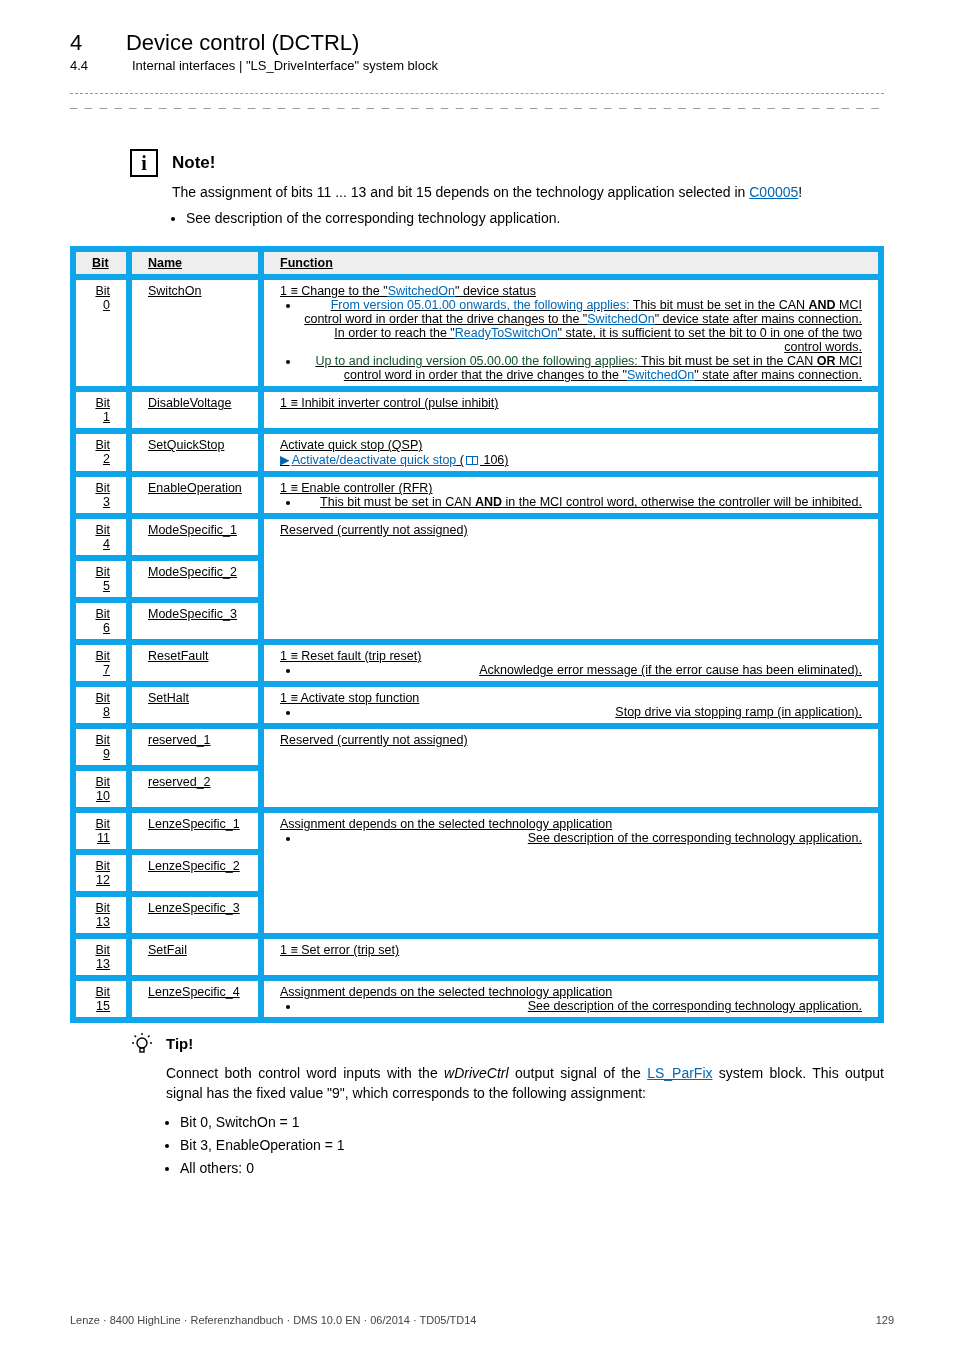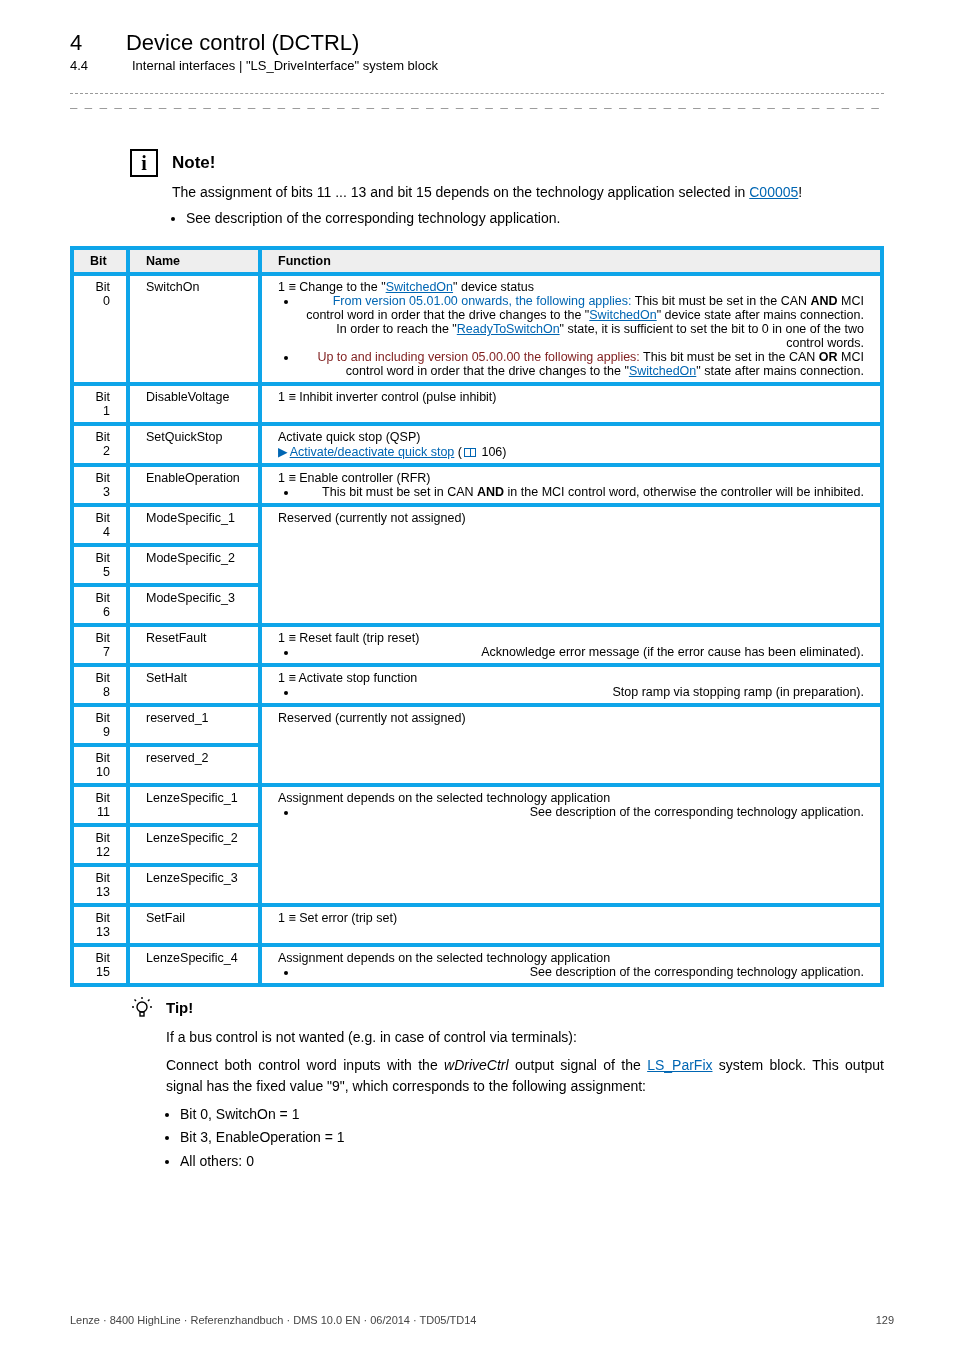--- a/index.html
+++ b/index.html
@@ -40,24 +40,25 @@
   .note-body ul { margin: 6px 0 0 14px; }
   .link { color: #0066b3; text-decoration: underline; }
 
   table.bit-table {
     width: 100%;
     border-collapse: collapse;
     margin: 16px 0 10px 0;
     font-size: 12.5px;
   }
   .bit-table th, .bit-table td {
-    border: 4px solid #0ea5e9;
+    border: 6px solid #0ea5e9;
     padding: 4px 16px;
     vertical-align: top;
     text-align: left;
+    text-decoration: underline;
   }
   .bit-table th { background: #eee; font-weight: bold; }
   .bit-table td.bit-col { text-align: right; width: 56px; }
   .bit-table td.name-col { width: 132px; }
   .func-sub { margin: 0 0 0 10px; padding: 0; text-align: right; }
   .func-sub li { list-style: disc; margin-left: 10px; }
   .tri { color: #0066b3; margin-right: 2px; }
   .book-icon {
     display: inline-block; width: 12px; height: 9px;
     border: 1px solid #0066b3; vertical-align: middle;
@@ -125,21 +126,21 @@
     <tr>
       <td class="bit-col">Bit 0</td>
       <td class="name-col">SwitchOn</td>
       <td>
         <span>1 ≡ Change to the "</span><a href="#" class="link">SwitchedOn</a><span>" device status</span>
         <ul class="func-sub">
           <li>
             <span style="color:#0066b3">From version 05.01.00 onwards, the following applies:</span><span> This bit must be set in the CAN </span><b>AND</b><span> MCI control word in order that the drive changes to the "</span><a href="#" class="link">SwitchedOn</a><span>" device state after mains connection. In order to reach the "</span><a href="#" class="link">ReadyToSwitchOn</a><span>" state, it is sufficient to set the bit to 0 in one of the two control words.</span>
           </li>
           <li>
-            <span style="color:#7f1d1d">Up to and including version 05.00.00 the following applies:</span><span> This bit must be set in the CAN </span><b>OR</b><span> MCI control word in order that the drive changes to the "</span><a href="#" class="link">SwitchedOn</a><span>" state after mains connection.</span>
+            <span style="color:#14532d">Up to and including version 05.00.00 the following applies:</span><span> This bit must be set in the CAN </span><b>OR</b><span> MCI control word in order that the drive changes to the "</span><a href="#" class="link">SwitchedOn</a><span>" state after mains connection.</span>
           </li>
         </ul>
       </td>
     </tr>
 
     <tr>
       <td class="bit-col">Bit 1</td>
       <td class="name-col">DisableVoltage</td>
       <td>1 ≡ Inhibit inverter control (pulse inhibit)</td>
     </tr>
@@ -188,21 +189,21 @@
           </ul>
       </td>
     </tr>
 
     <tr>
       <td class="bit-col">Bit 8</td>
       <td class="name-col">SetHalt</td>
       <td>
         <span>1 ≡ Activate stop function</span>
         <ul class="func-sub">
-            <li>Stop ramp via stopping ramp (in preparation).</li>
+            <li>Stop drive via stopping ramp (in application).</li>
           </ul>
       </td>
     </tr>
 
     <tr>
       <td class="bit-col">Bit 9</td>
       <td class="name-col">reserved_1</td>
       <td rowspan="2">Reserved (currently not assigned)</td>
     </tr>
     <tr>
@@ -255,21 +256,20 @@
       <rect x="10" y="15" width="4" height="4" fill="none" stroke="#000" stroke-width="1.4"></rect>
       <line x1="12" y1="2" x2="12" y2="0" stroke="#000" stroke-width="1.4"></line>
       <line x1="4" y1="10" x2="2" y2="10" stroke="#000" stroke-width="1.4"></line>
       <line x1="20" y1="10" x2="22" y2="10" stroke="#000" stroke-width="1.4"></line>
       <line x1="6" y1="4" x2="4.5" y2="2.5" stroke="#000" stroke-width="1.4"></line>
       <line x1="18" y1="4" x2="19.5" y2="2.5" stroke="#000" stroke-width="1.4"></line>
     </svg>
     <span class="tip-title">Tip!</span>
   </div>
   <div class="tip-body">
-    <p>If a bus control is not wanted (e.g. in case of control via terminals):</p>
     <p style="text-align:justify">
       <span>Connect both control word inputs with the </span><em class="outsig">wDriveCtrl</em><span> output signal of the </span><a href="#" class="link">LS_ParFix</a><span> system block. This output signal has the fixed value "9", which corresponds to the following assignment:</span>
     </p>
     <ul>
       <li>Bit 0, SwitchOn = 1</li>
       <li>Bit 3, EnableOperation = 1</li>
       <li>All others: 0</li>
     </ul>
   </div>
 </div>

